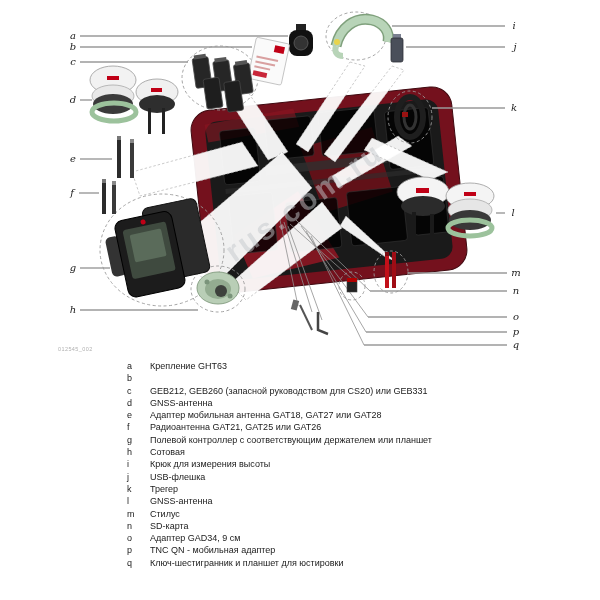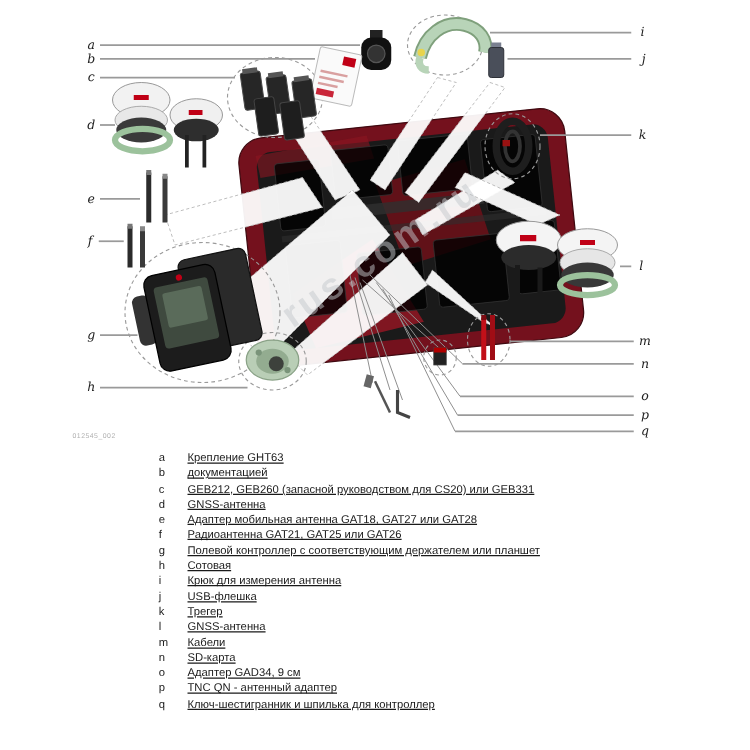--- a/index.html
+++ b/index.html
@@ -11,21 +11,21 @@
   .fan-line{stroke:#8f8f8f;stroke-width:0.8;}
   .dash-circle{fill:none;stroke:#9a9a9a;stroke-width:0.9;stroke-dasharray:3 2.5;}
   .wedge{fill:#ffffff;fill-opacity:0.94;stroke:#b5b5b5;stroke-width:0.7;stroke-dasharray:2.5 2;}
   .pocket{fill:#000;fill-opacity:0.78;stroke:#333;stroke-width:0.6;}
   .watermark{font-family:"Liberation Sans",sans-serif;font-weight:bold;font-size:30px;
              fill:#c3c7cc;fill-opacity:0.5;letter-spacing:3px;}
   .figure-id{position:absolute;left:58px;top:346px;font-size:5.5px;color:#b0b0b0;letter-spacing:0.4px;}
   .legend{position:absolute;left:127px;top:360px;color:#1a1a1a;}
   .lrow{display:flex;font-size:9px;line-height:12.3px;}
   .ll{width:23px;flex:0 0 23px;}
-  .lt{width:335px;text-decoration:underline;}
+  .lt{width:335px;}
   .line{display:block;}
 </style>
 </head>
 <body>
 
 <div class="page">
 
   <svg class="diagram-svg" width="600" height="362" viewBox="0 0 600 362">
 
     <g transform="rotate(-6 330 190)">
@@ -237,21 +237,20 @@
   <div class="figure-id">012545_002</div>
 
   <div class="legend">
     <div class="lrow">
         <span class="ll">a</span>
         <span class="lt">Крепление GHT63</span>
       </div>
     <div class="lrow">
         <span class="ll">b</span>
         <span class="lt">
-          <span class="line">документацией</span>
         </span>
       </div>
     <div class="lrow">
         <span class="ll">c</span>
         <span class="lt">GEB212, GEB260 (запасной руководством для CS20) или GEB331</span>
       </div>
     <div class="lrow">
         <span class="ll">d</span>
         <span class="lt">GNSS-антенна</span>
       </div>
@@ -266,49 +265,49 @@
     <div class="lrow">
         <span class="ll">g</span>
         <span class="lt">Полевой контроллер с соответствующим держателем или планшет</span>
       </div>
     <div class="lrow">
         <span class="ll">h</span>
         <span class="lt">Сотовая</span>
       </div>
     <div class="lrow">
         <span class="ll">i</span>
-        <span class="lt">Крюк для измерения антенна</span>
+        <span class="lt">Крюк для измерения высоты</span>
       </div>
     <div class="lrow">
         <span class="ll">j</span>
         <span class="lt">USB-флешка</span>
       </div>
     <div class="lrow">
         <span class="ll">k</span>
         <span class="lt">Трегер</span>
       </div>
     <div class="lrow">
         <span class="ll">l</span>
         <span class="lt">GNSS-антенна</span>
       </div>
     <div class="lrow">
         <span class="ll">m</span>
-        <span class="lt">Кабели</span>
+        <span class="lt">Стилус</span>
       </div>
     <div class="lrow">
         <span class="ll">n</span>
         <span class="lt">SD-карта</span>
       </div>
     <div class="lrow">
         <span class="ll">o</span>
         <span class="lt">Адаптер GAD34, 9 см</span>
       </div>
     <div class="lrow">
         <span class="ll">p</span>
-        <span class="lt">TNC QN - антенный адаптер</span>
+        <span class="lt">TNC QN - мобильная адаптер</span>
       </div>
     <div class="lrow">
         <span class="ll">q</span>
-        <span class="lt">Ключ-шестигранник и шпилька для контроллер</span>
+        <span class="lt">Ключ-шестигранник и планшет для юстировки</span>
       </div>
   </div>
 
 </div>
 
 </body></html>

